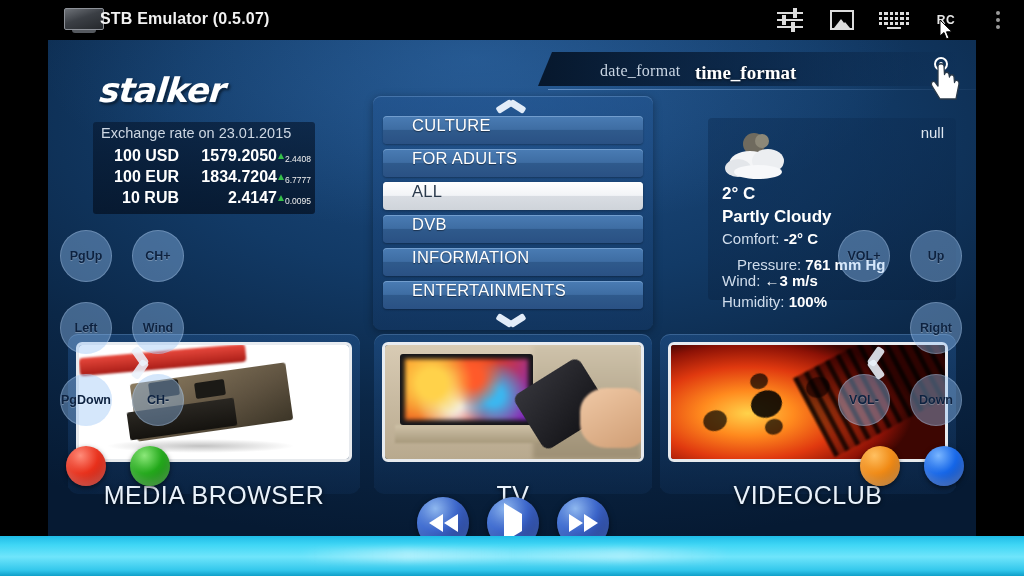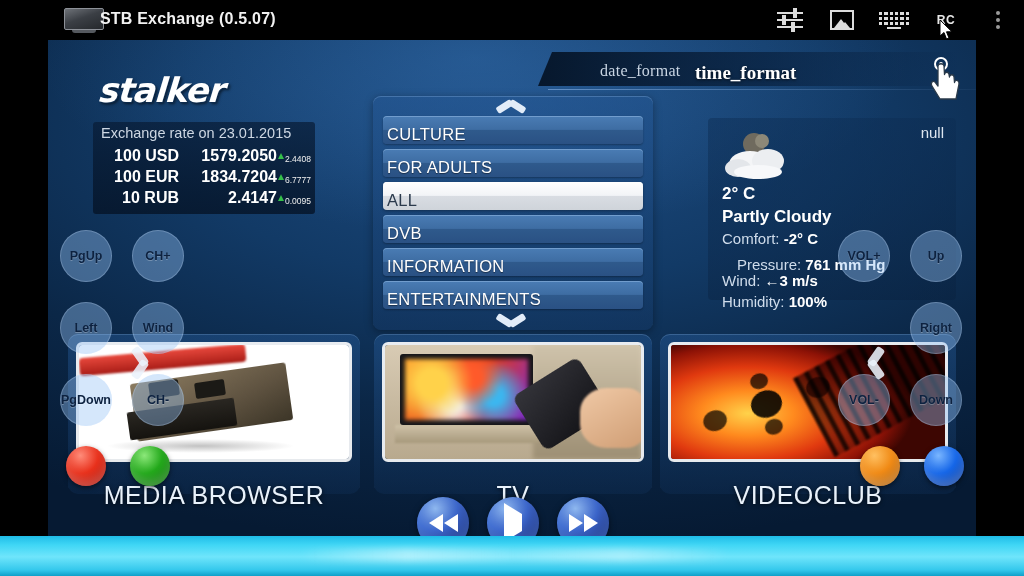--- a/index.html
+++ b/index.html
@@ -216,21 +216,21 @@
   }
   .chev.up::before { left: 0;  transform: rotate(-32deg); }
   .chev.up::after  { right: 0; transform: rotate(32deg); }
   .chev.dn::before { left: 0;  transform: rotate(32deg); }
   .chev.dn::after  { right: 0; transform: rotate(-32deg); }
   .menu-list {
     position: absolute; left: 10px; top: 20px; right: 10px;
   }
   .menu-item {
     height: 28px; margin-bottom: 5px; border-radius: 4px;
-    display: flex; align-items: flex-end; padding-left: 4px;
+    display: flex; align-items: flex-start; padding-left: 29px;
     font-size: 16.5px; letter-spacing: .3px; cursor: pointer;
     color: #ffffff;
     background: linear-gradient(180deg, #4a7cb4 0%, #3e6da3 48%, #2f5a8c 50%, #2a5184 100%);
     box-shadow: inset 0 1px 0 rgba(190,220,255,.35), 0 1px 2px rgba(0,0,0,.3);
     text-shadow: 0 1px 1px rgba(0,0,0,.45);
   }
   .menu-item.selected {
     color: #2b3a4c; text-shadow: none;
     background: linear-gradient(180deg, #ffffff 0%, #f2f4f7 48%, #d9dde3 50%, #cfd4da 100%);
     box-shadow: inset 0 1px 0 rgba(255,255,255,.9), 0 1px 3px rgba(0,0,0,.35);
@@ -451,21 +451,21 @@
 </head>
 <body>
 
 <div id="root">
 
   <div class="titlebar">
     <div class="tb-icon-tv">
       <div class="screen"></div>
         <div class="stand"></div>
     </div>
-    <div class="tb-title">STB Exchange (0.5.07)</div>
+    <div class="tb-title">STB Emulator (0.5.07)</div>
 
     <div class="tb-tools">
       <div class="tb-btn">
         <div class="ic-sliders">
             <i></i>
             <i></i>
             <i></i>
             <b></b>
             <b></b>
             <b></b>

